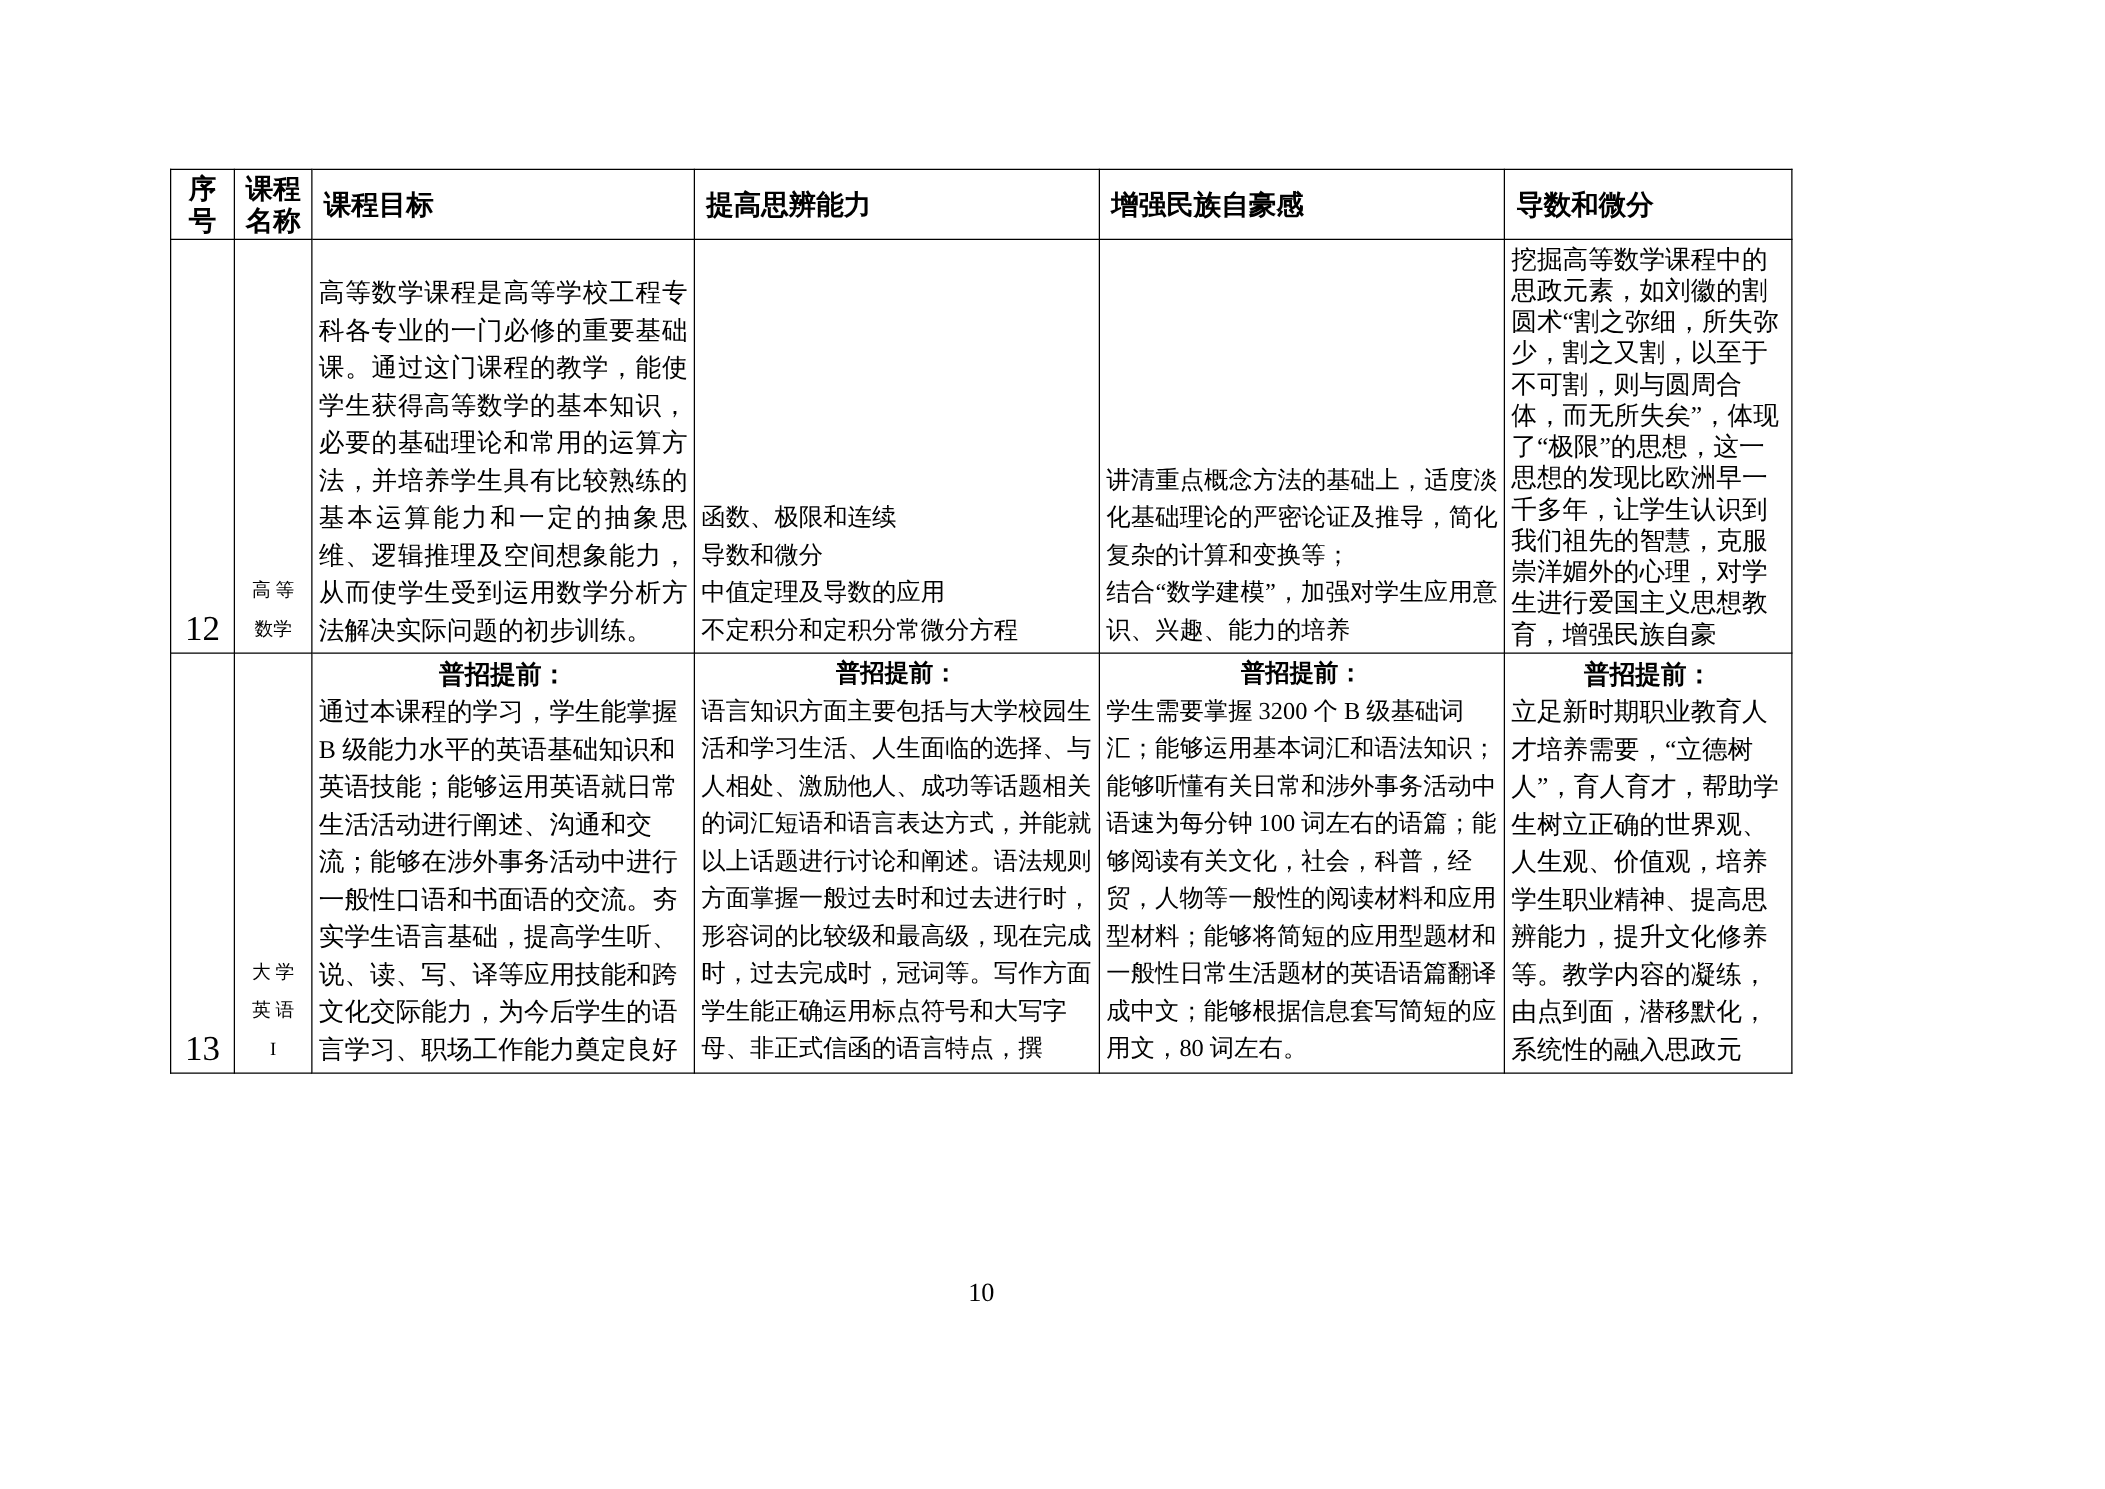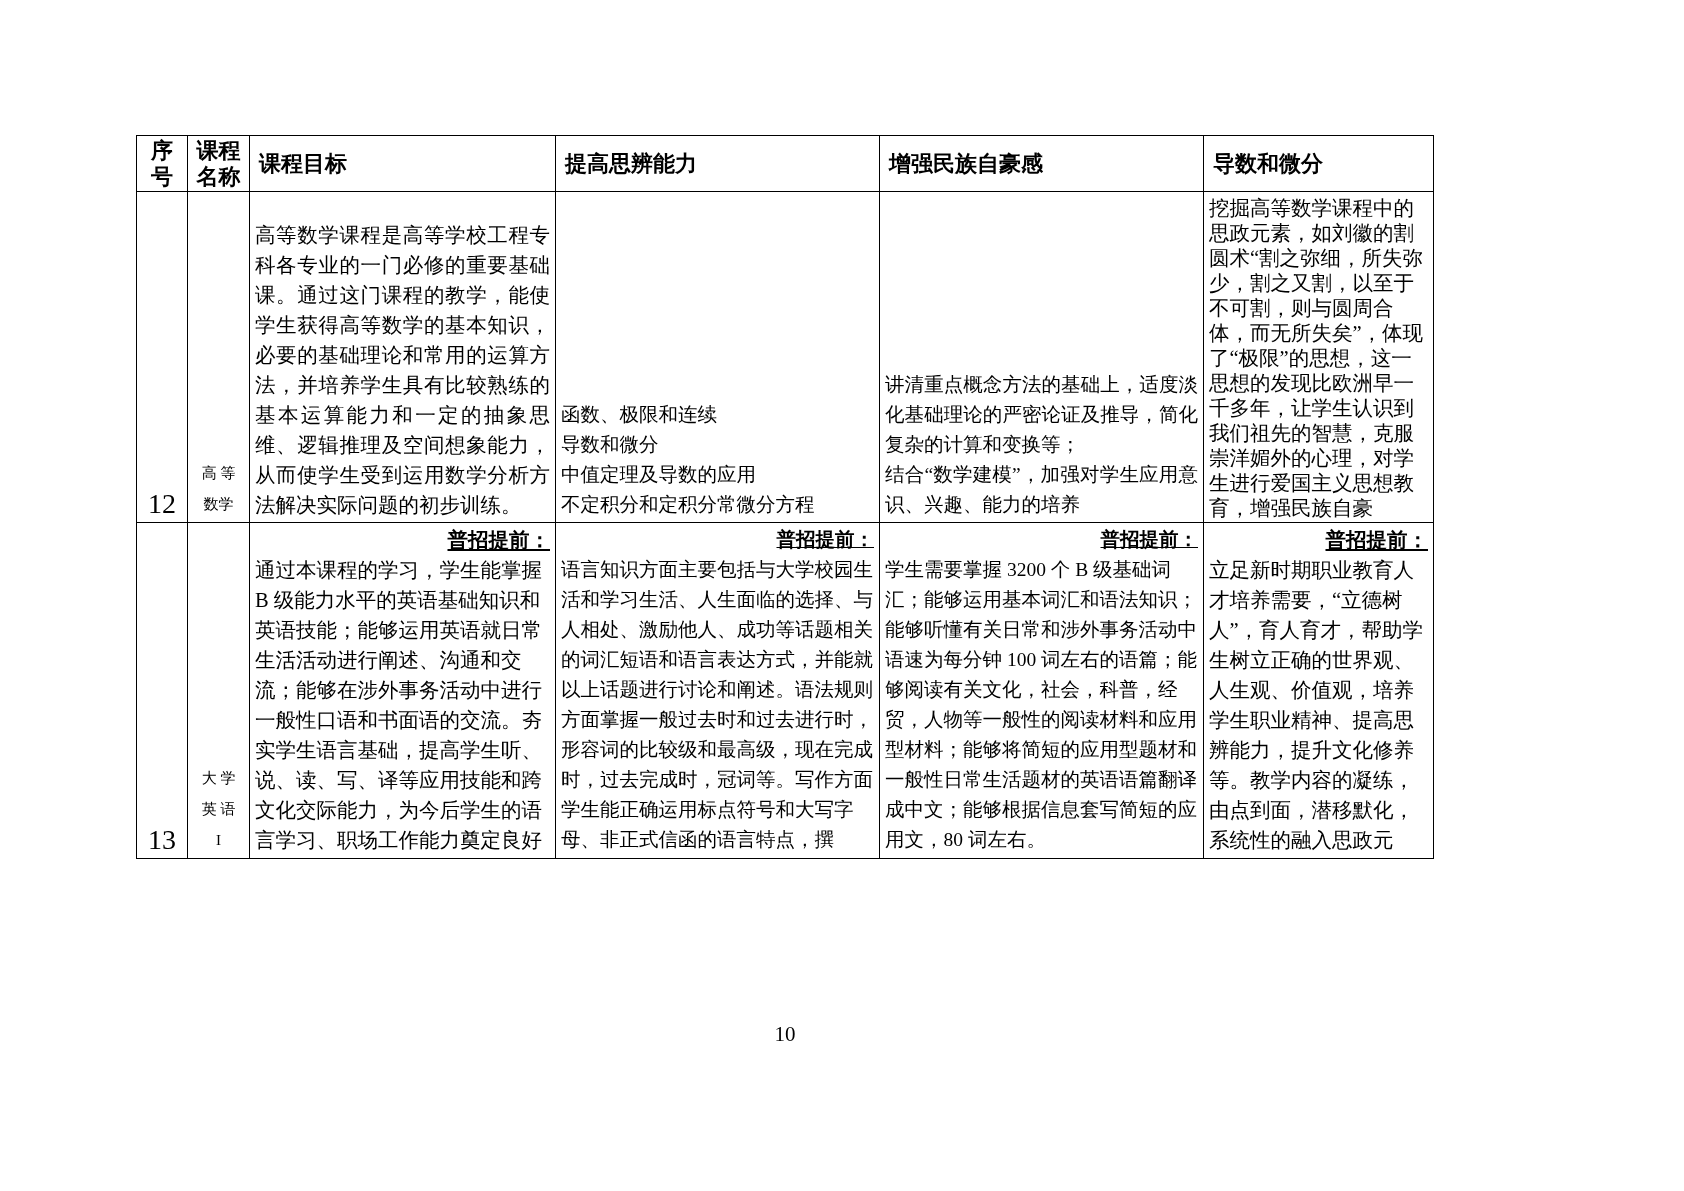--- a/index.html
+++ b/index.html
@@ -45,21 +45,21 @@
   .c-no   { font-size:28px; text-align:center; }
   .c-name { font-size:15px; line-height:31px; text-align:center; white-space:pre-wrap;font-family:Liberation Serif, serif; }
   .c-obj  { font-size:20.5px; line-height:30px; }
   .c-cont { font-size:19.5px; line-height:30px; }
   .c-req  { font-size:19.5px; line-height:30px; }
   .c-ideo { font-size:20.5px; line-height:30px; }
 
   .lh-cont-req { line-height:25.5px; }   
   .lh-ideo-12  { line-height:25px; }     
 
-  .cell-label { display:block; font-weight:bold; text-align:right;text-decoration:underline; }
+  .cell-label { display:block; font-weight:bold; text-align:center; }
 
   .page-number {
     position:absolute; top:1022px; left:785px;
     transform:translateX(-50%);
     font-size:21px;
   }
 </style>
 </head>
 <body>
 

